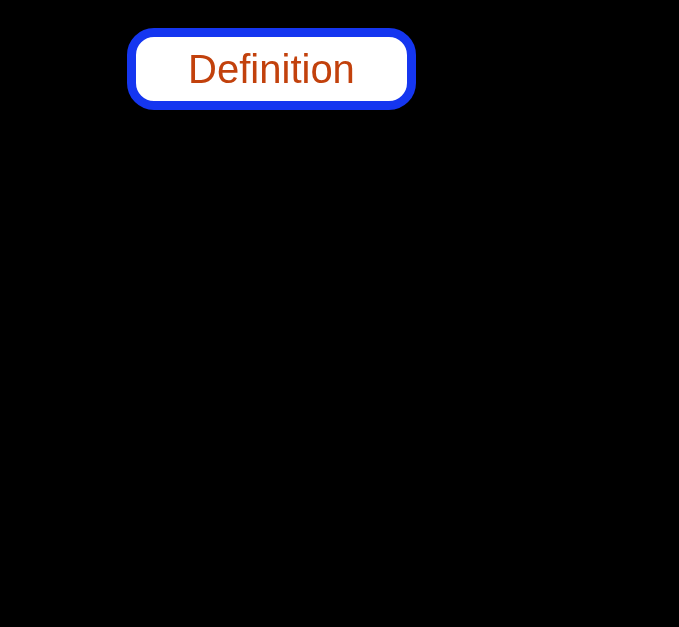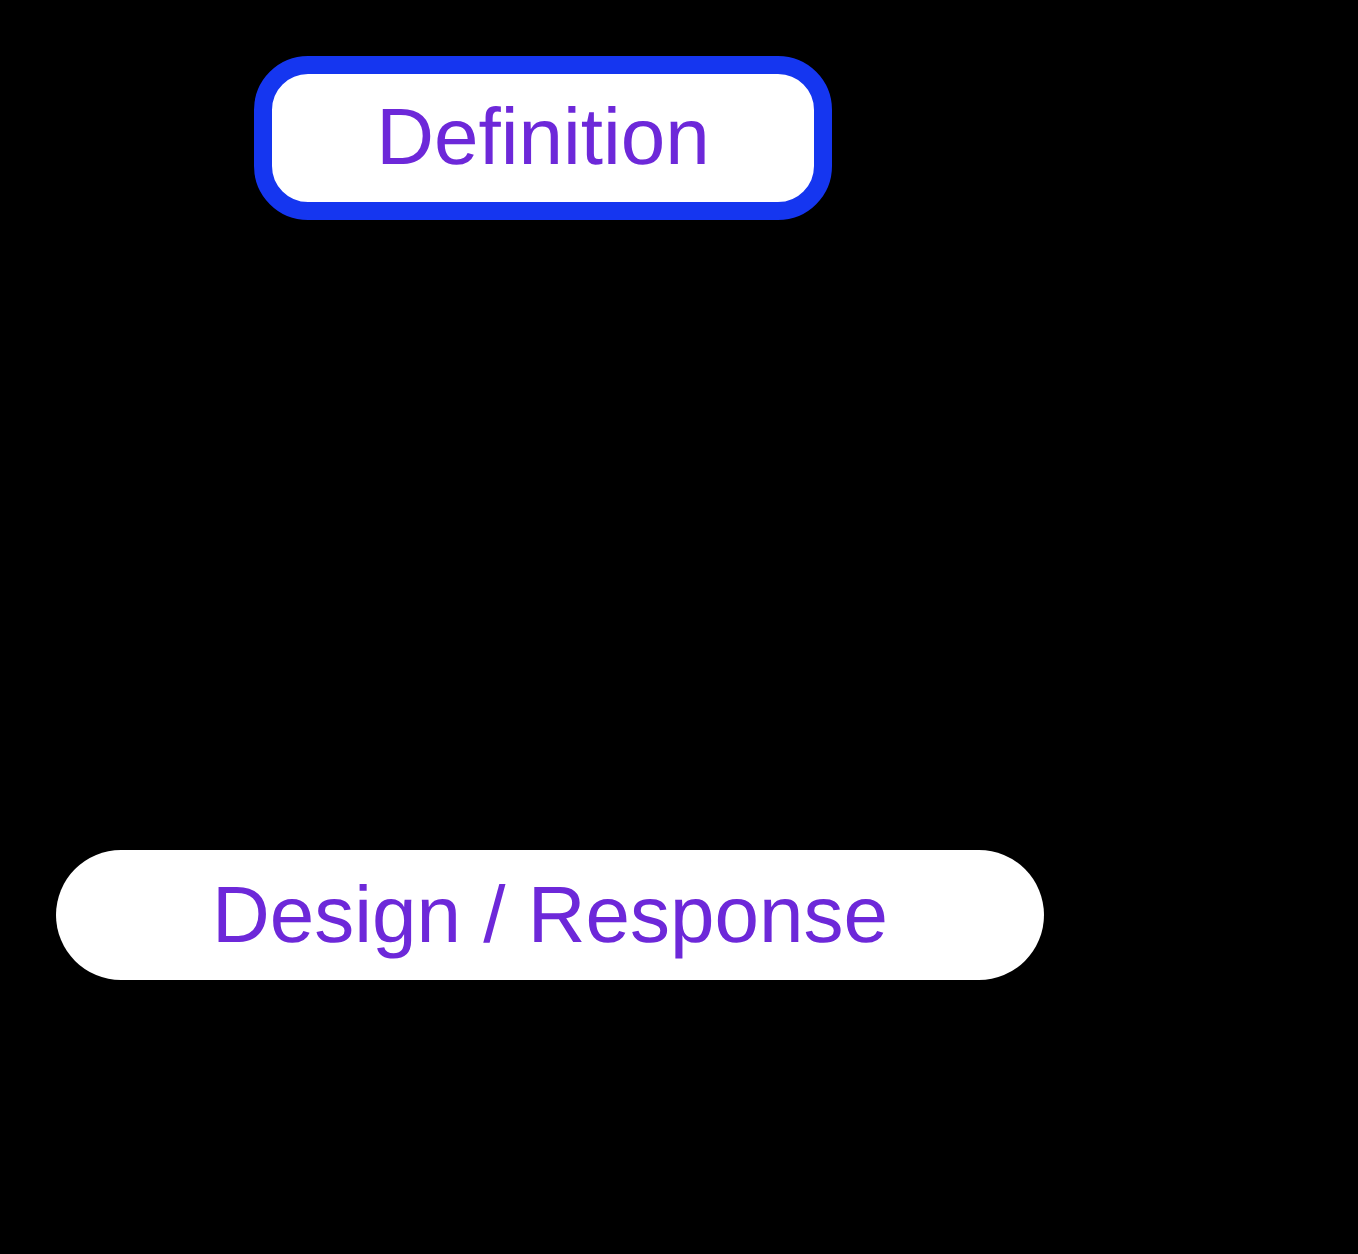--- a/index.html
+++ b/index.html
@@ -15,21 +15,21 @@
     overflow: hidden;
     font-family: "Liberation Sans", "DejaVu Sans", sans-serif;
   }
   .node {
     position: absolute;
     box-sizing: border-box;
     background: #ffffff;
     display: flex;
     align-items: center;
     justify-content: center;
-    color: #6d28d9;
+    color: #c2410c;
     font-size: 40px;
     line-height: 1;
     white-space: nowrap;
   }
   .node-definition {
     left: 127px;
     top: 28px;
     width: 289px;
     height: 82px;
     border: 9px solid #1536f0;
@@ -56,17 +56,14 @@
 </head>
 <body>
 
 <div class="stage">
 
   <div class="node node-definition">
     <span class="node-label">Definition</span>
   </div>
 
 
-  <div class="node node-design-response">
-    <span class="node-label">Design / Response</span>
-  </div>
 
 </div>
 
 </body></html>

